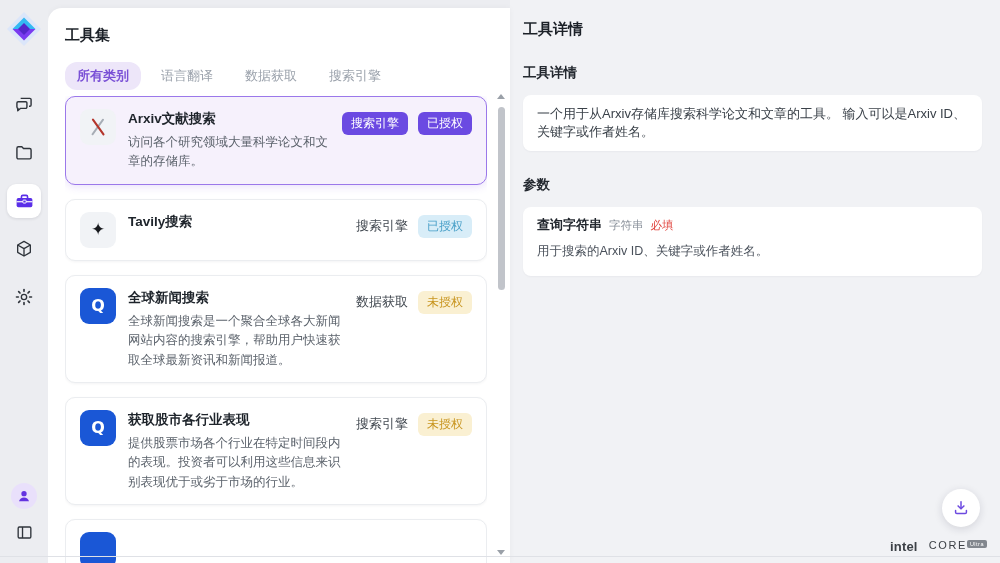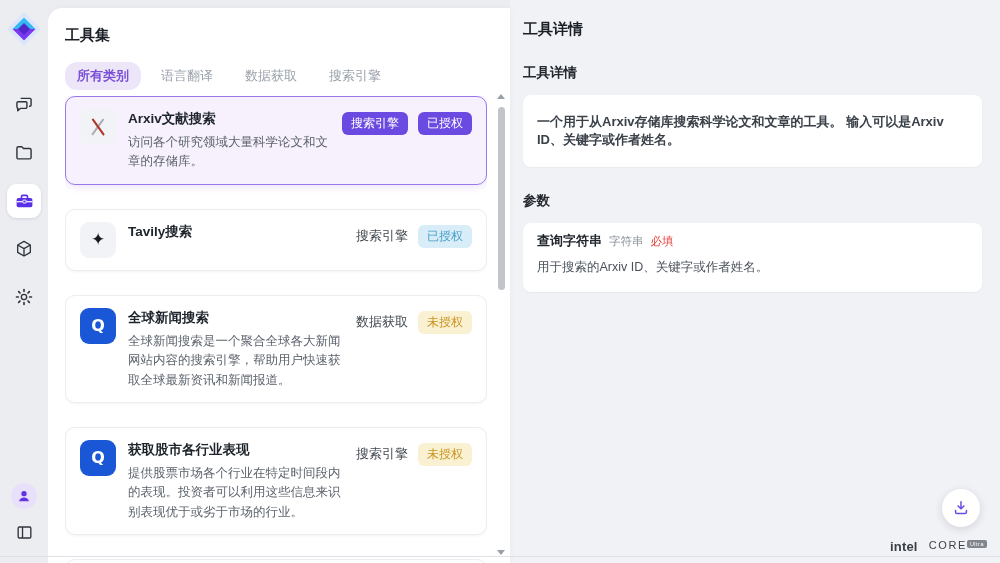--- a/index.html
+++ b/index.html
@@ -22,21 +22,21 @@
   .panel-list {
     position:absolute; left:48px; top:8px; width:462px; height:555px;
     background:#ffffff; border-top-left-radius:14px; z-index:4;
     box-shadow:0 0 6px rgba(0,0,0,.04);
   }
   .list-title { position:absolute; left:17px; top:18px; font-size:15px; font-weight:bold; color:#1c2128; }
   .tabs { position:absolute; left:17px; top:54px; display:flex; gap:8px; align-items:center; }
   .tab { font-size:13px; color:#9aa1ab; padding:5px 12px; border-radius:12px; cursor:pointer; white-space:nowrap; }
   .tab.active { background:#ede6f9; color:#7a50d6; font-weight:bold; }
 
-  .list-body { position:absolute; left:17px; top:88px; width:422px; bottom:0; display:flex; flex-direction:column; gap:24px; overflow:hidden; }
+  .list-body { position:absolute; left:17px; top:88px; width:422px; bottom:0; display:flex; flex-direction:column; gap:14px; overflow:hidden; }
   .card {
     display:flex; gap:12px; padding:12px 14px; background:#fff;
     border:1px solid #ebedf0; border-radius:10px; box-shadow:0 1px 3px rgba(20,20,40,.05);
     cursor:pointer; flex-shrink:0;
   }
   .card.selected { border:1.5px solid #9b78ea; background:#f6f1fc; box-shadow:0 2px 8px rgba(124,77,233,.16); }
   .tool-icon { width:36px; height:36px; border-radius:9px; background:#f1f3f6; display:flex; align-items:center; justify-content:center; flex-shrink:0; }
   .tool-icon.blue { background:#1a57d6; }
   .tool-icon.blue span { color:#fff; font-weight:bold; font-size:16px; font-family:"DejaVu Sans",sans-serif; }
   .tool-icon .star { font-size:17px; color:#17191d; line-height:1; }
@@ -54,21 +54,21 @@
   .scrollbar { position:absolute; right:4px; top:86px; bottom:8px; width:9px; }
   .sb-arrow { position:absolute; left:0; width:0; height:0; border-left:4.5px solid transparent; border-right:4.5px solid transparent; cursor:pointer; }
   .sb-arrow.up { top:0; border-bottom:5px solid #9aa0a8; }
   .sb-arrow.down { bottom:0; border-top:5px solid #9aa0a8; }
   .sb-thumb { position:absolute; left:1px; top:13px; width:7px; height:183px; background:#c1c4ca; border-radius:4px; cursor:pointer; }
 
   
   .panel-right { position:absolute; left:510px; top:0; right:0; height:563px; background:#f1f2f5; padding:20px 18px 0 13px; z-index:3; }
   .detail-title { font-size:15px; font-weight:bold; color:#1c2128; }
   .section-h { font-size:13.5px; font-weight:bold; color:#23282f; margin-top:25px; }
-  .intro-card { margin-top:13px; background:#fff; border-radius:8px; padding:18px 14px; font-size:13px; color:#3a4149; box-shadow:0 1px 2px rgba(20,20,40,.04);font-weight:bold; }
+  .intro-card { margin-top:13px; background:#fff; border-radius:8px; padding:10px 14px; font-size:13px; color:#3a4149; box-shadow:0 1px 2px rgba(20,20,40,.04); }
   .param-card { margin-top:13px; background:#fff; border-radius:8px; padding:9px 14px 16px 14px; box-shadow:0 1px 2px rgba(20,20,40,.04); }
   .param-head { display:flex; align-items:baseline; gap:7px; }
   .param-name { font-size:13px; font-weight:bold; color:#22272e; }
   .param-type { font-size:11.5px; color:#8a919b; }
   .param-required { font-size:11.5px; color:#e0443e; }
   .param-desc { margin-top:9px; font-size:12.5px; color:#4a515b; }
 
   
   .fab {
     position:absolute; right:20px; bottom:36px; width:38px; height:38px; border-radius:50%;

